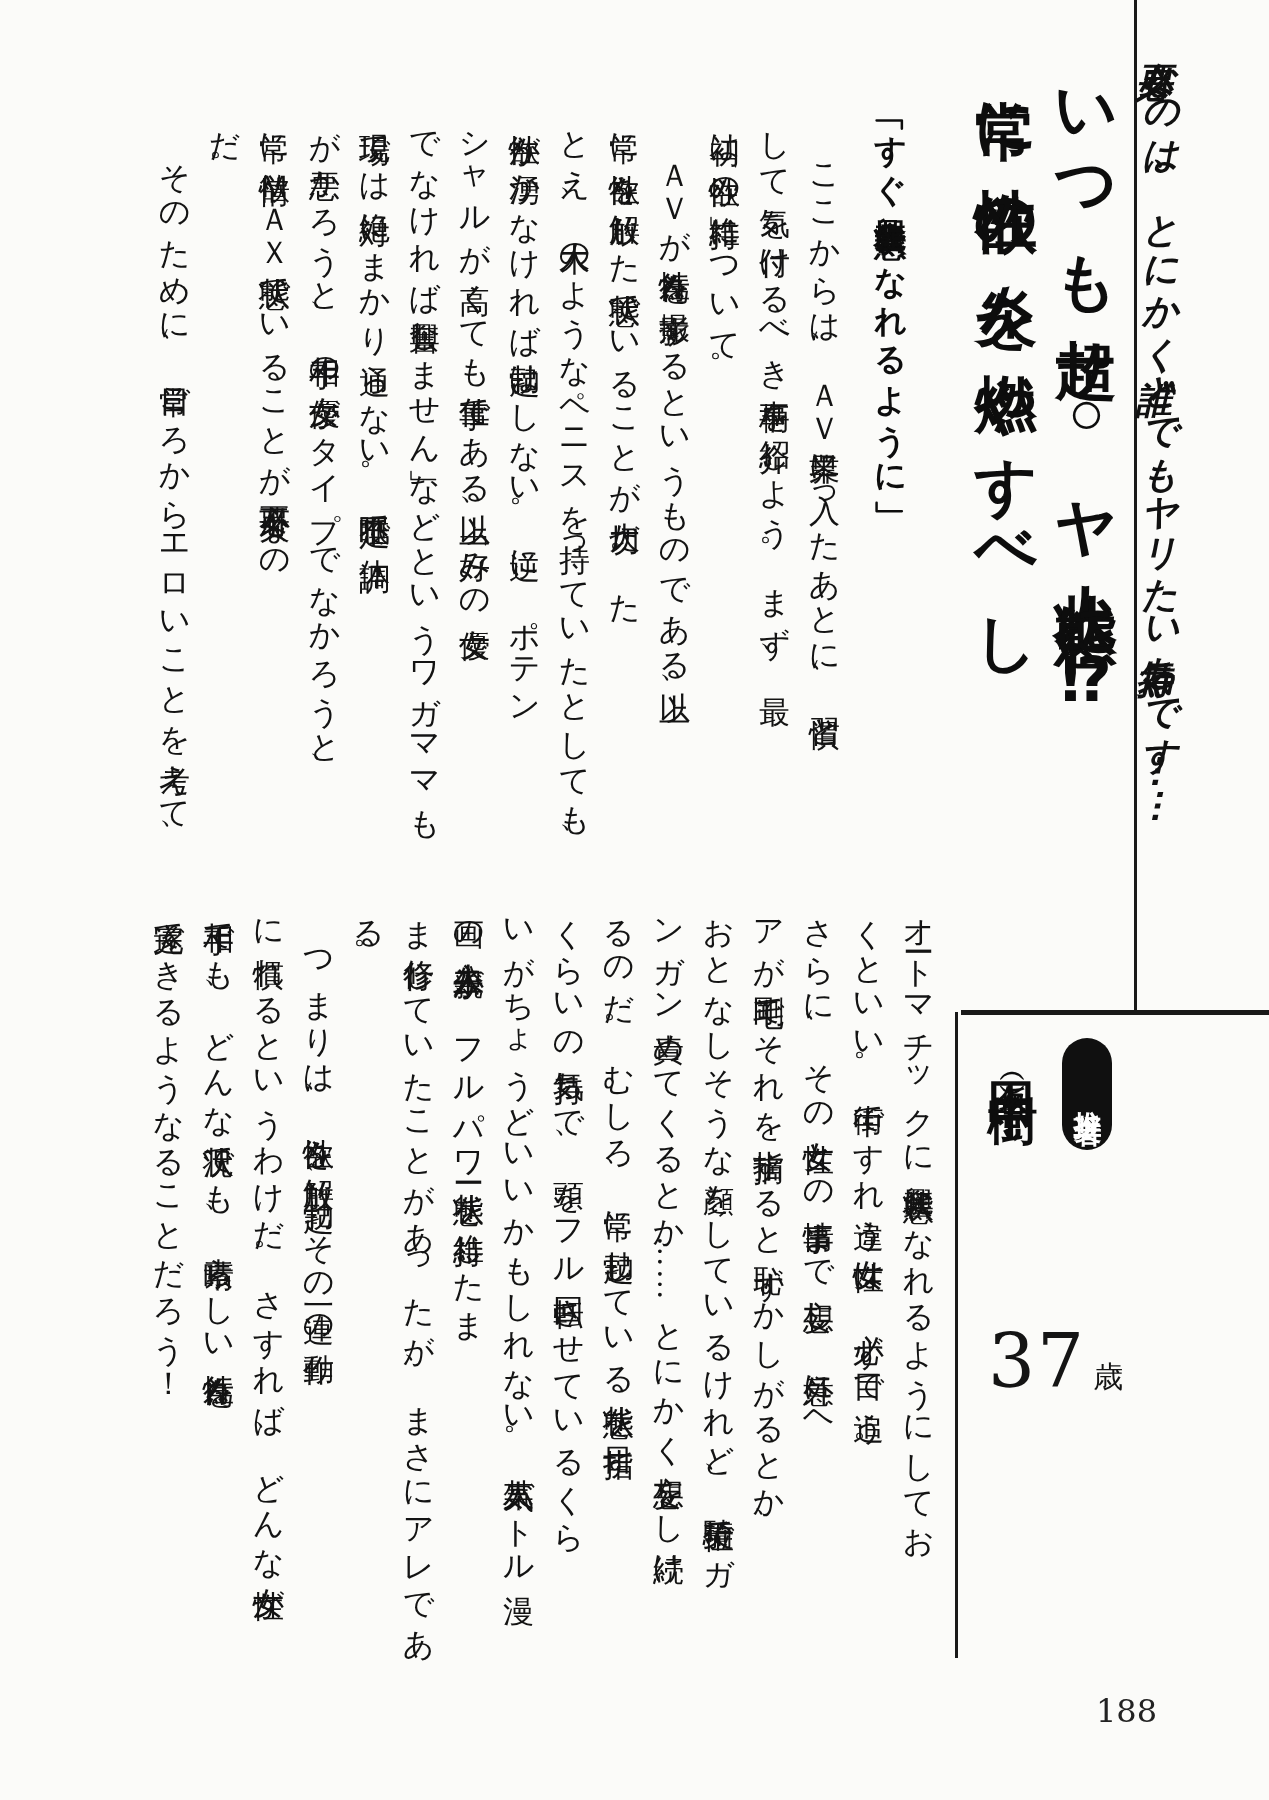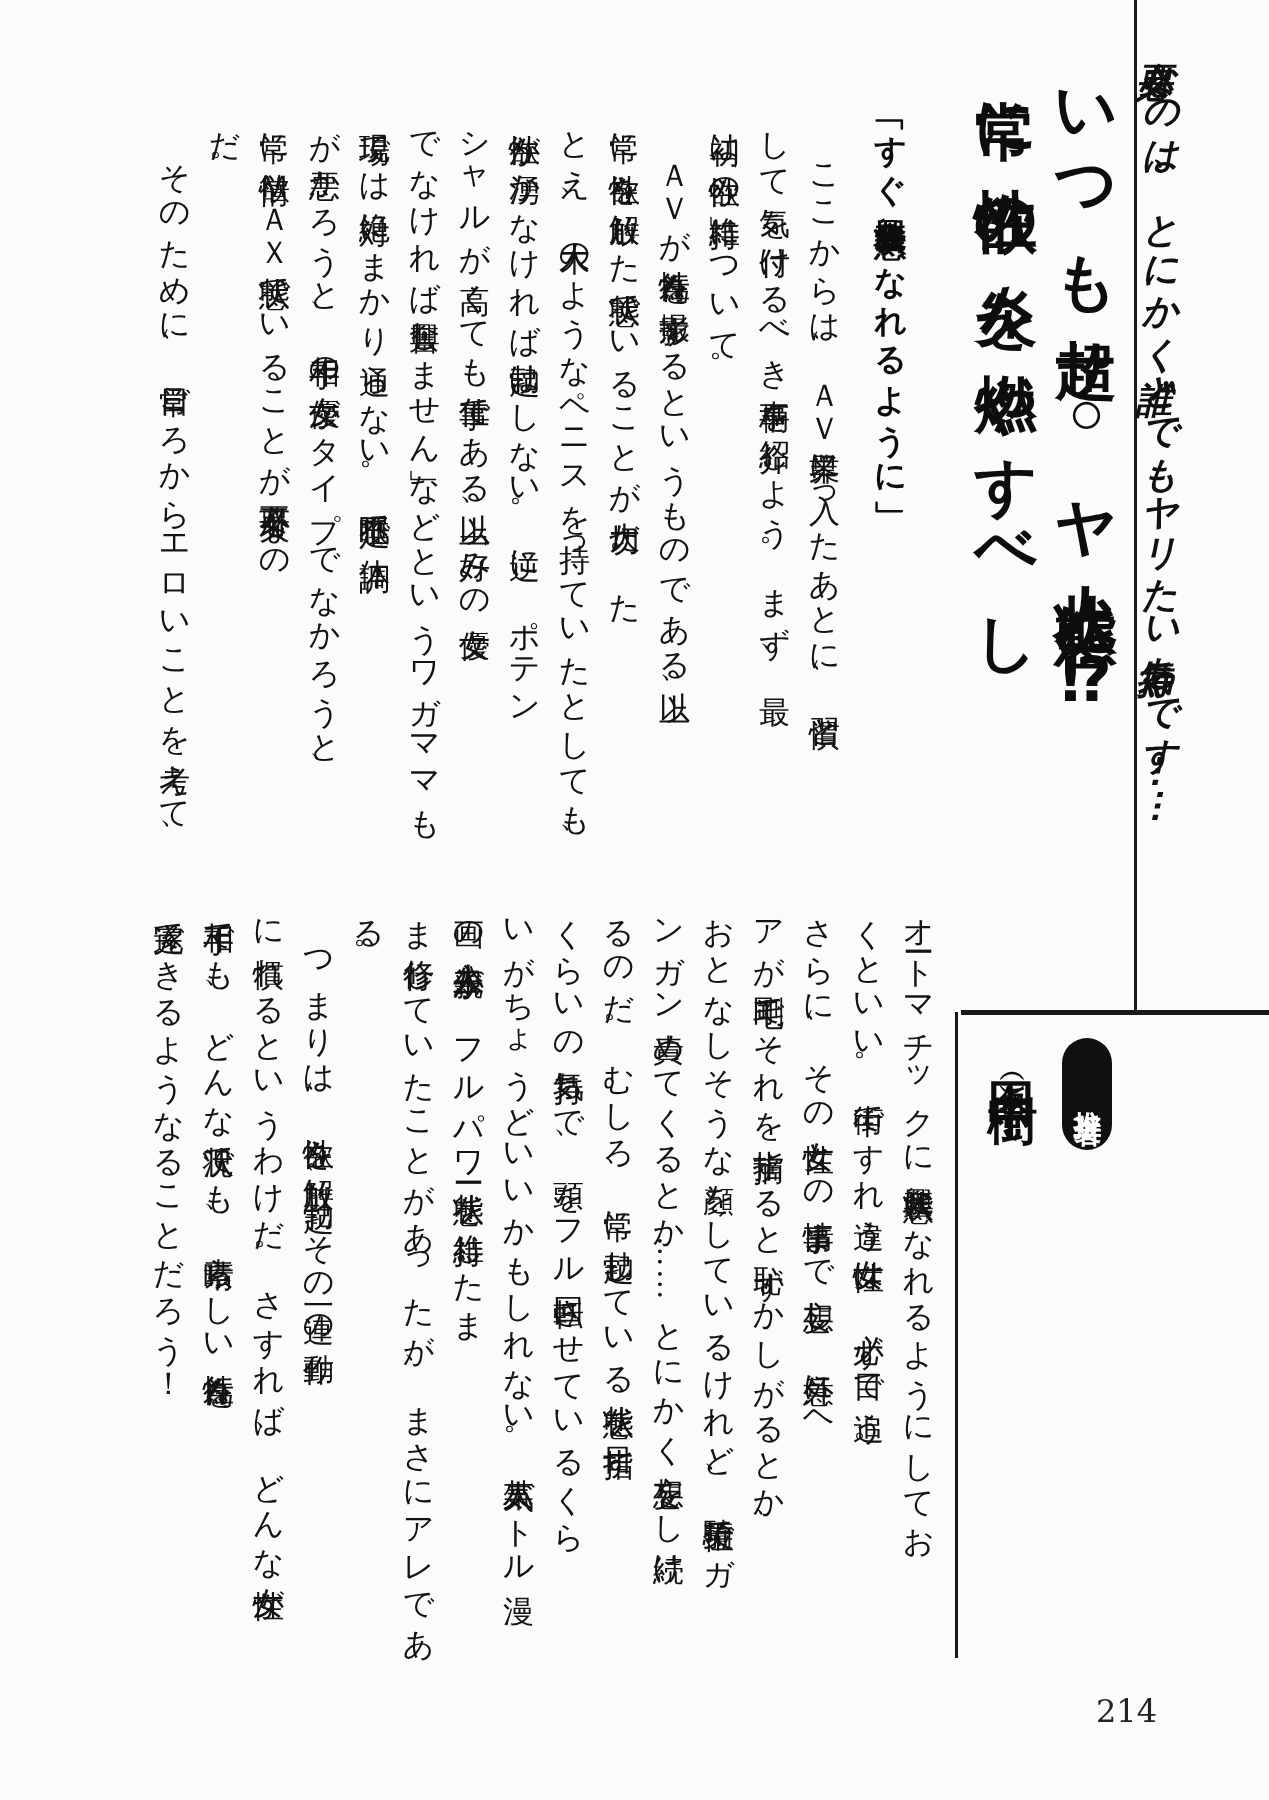--- a/index.html
+++ b/index.html
@@ -98,20 +98,24 @@
   <div class="rule-v2"></div>
 
   <div class="badge">
     <span>推奨者</span>
   </div>
 
   <div class="author">
     <span class="nm">田中樹</span><span class="kana">（仮名）</span>
   </div>
 
+  <div class="age">
+    <span class="num">37</span>
+    <span class="unit">歳</span>
+  </div>
 
   <div class="band band-top">
     <div class="subhead">「すぐ興奮状態になれるように」</div>
     <div class="col">　ここからは、ＡＶ業界に入ったあとに、習慣と</div>
     <div class="col">して気を付けるべき事柄を紹介しよう。まず、最</div>
     <div class="col">初は「性欲の維持」について。</div>
     <div class="col">　ＡＶが性行為を撮影するというものである以上、</div>
     <div class="col">常に性欲を解放した状態でいることが大切だ。た</div>
     <div class="col">とえ、大木のようなペニスを持っていたとしても、</div>
     <div class="col">性欲が湧かなければ勃起はしない。逆に、ポテン</div>
@@ -136,15 +140,15 @@
     <div class="col">いがちょうどいいかもしれない。某人気バトル漫</div>
     <div class="col">画の主人公親子が、フルパワー状態を維持したま</div>
     <div class="col">ま修行していたことがあったが、まさにアレであ</div>
     <div class="col">る。</div>
     <div class="col">　つまりは、性欲を解放↓勃起、その一連の動作</div>
     <div class="col">に慣れるというわけだ。さすれば、どんな女性が</div>
     <div class="col">相手でも、どんな状況でも、素晴らしい性行為を</div>
     <div class="col">完遂できるようなることだろう！</div>
   </div>
 
-  <div class="pagenum">214</div>
+  <div class="pagenum">188</div>
 
 </div>
 
 </body></html>

